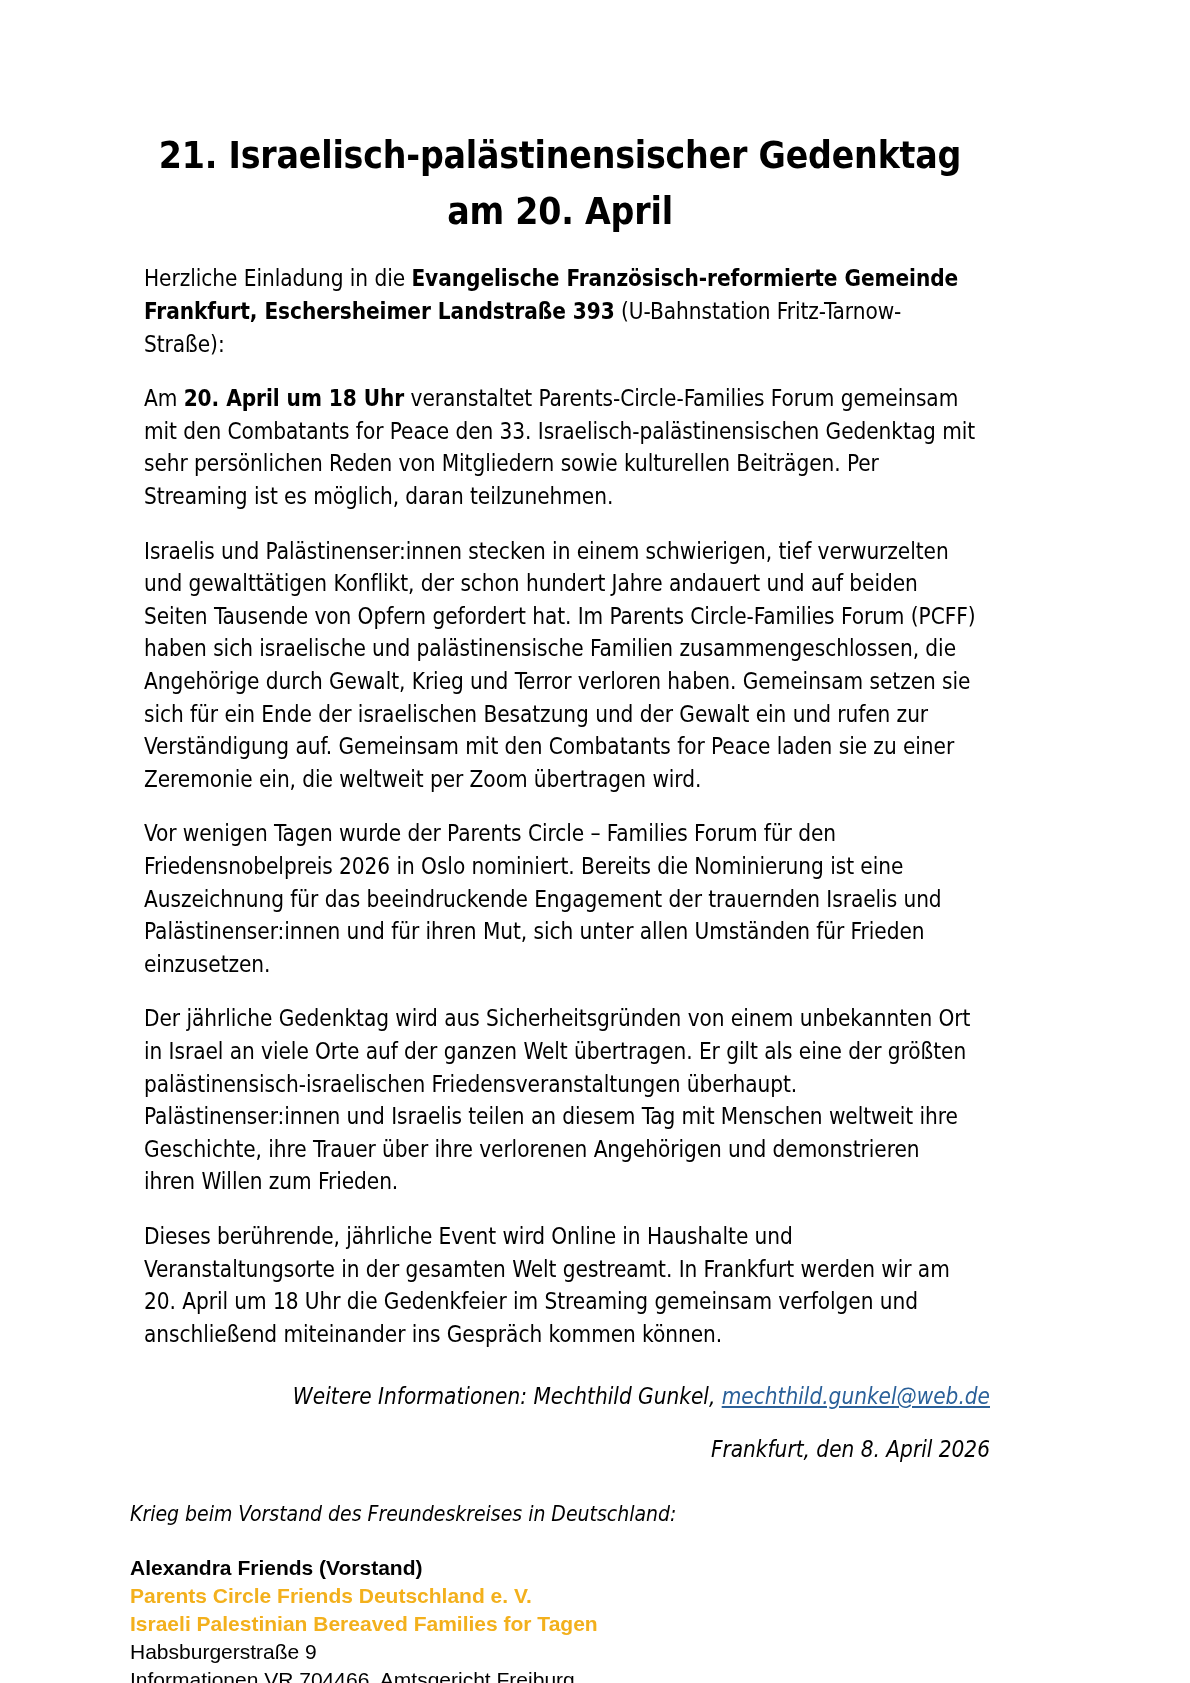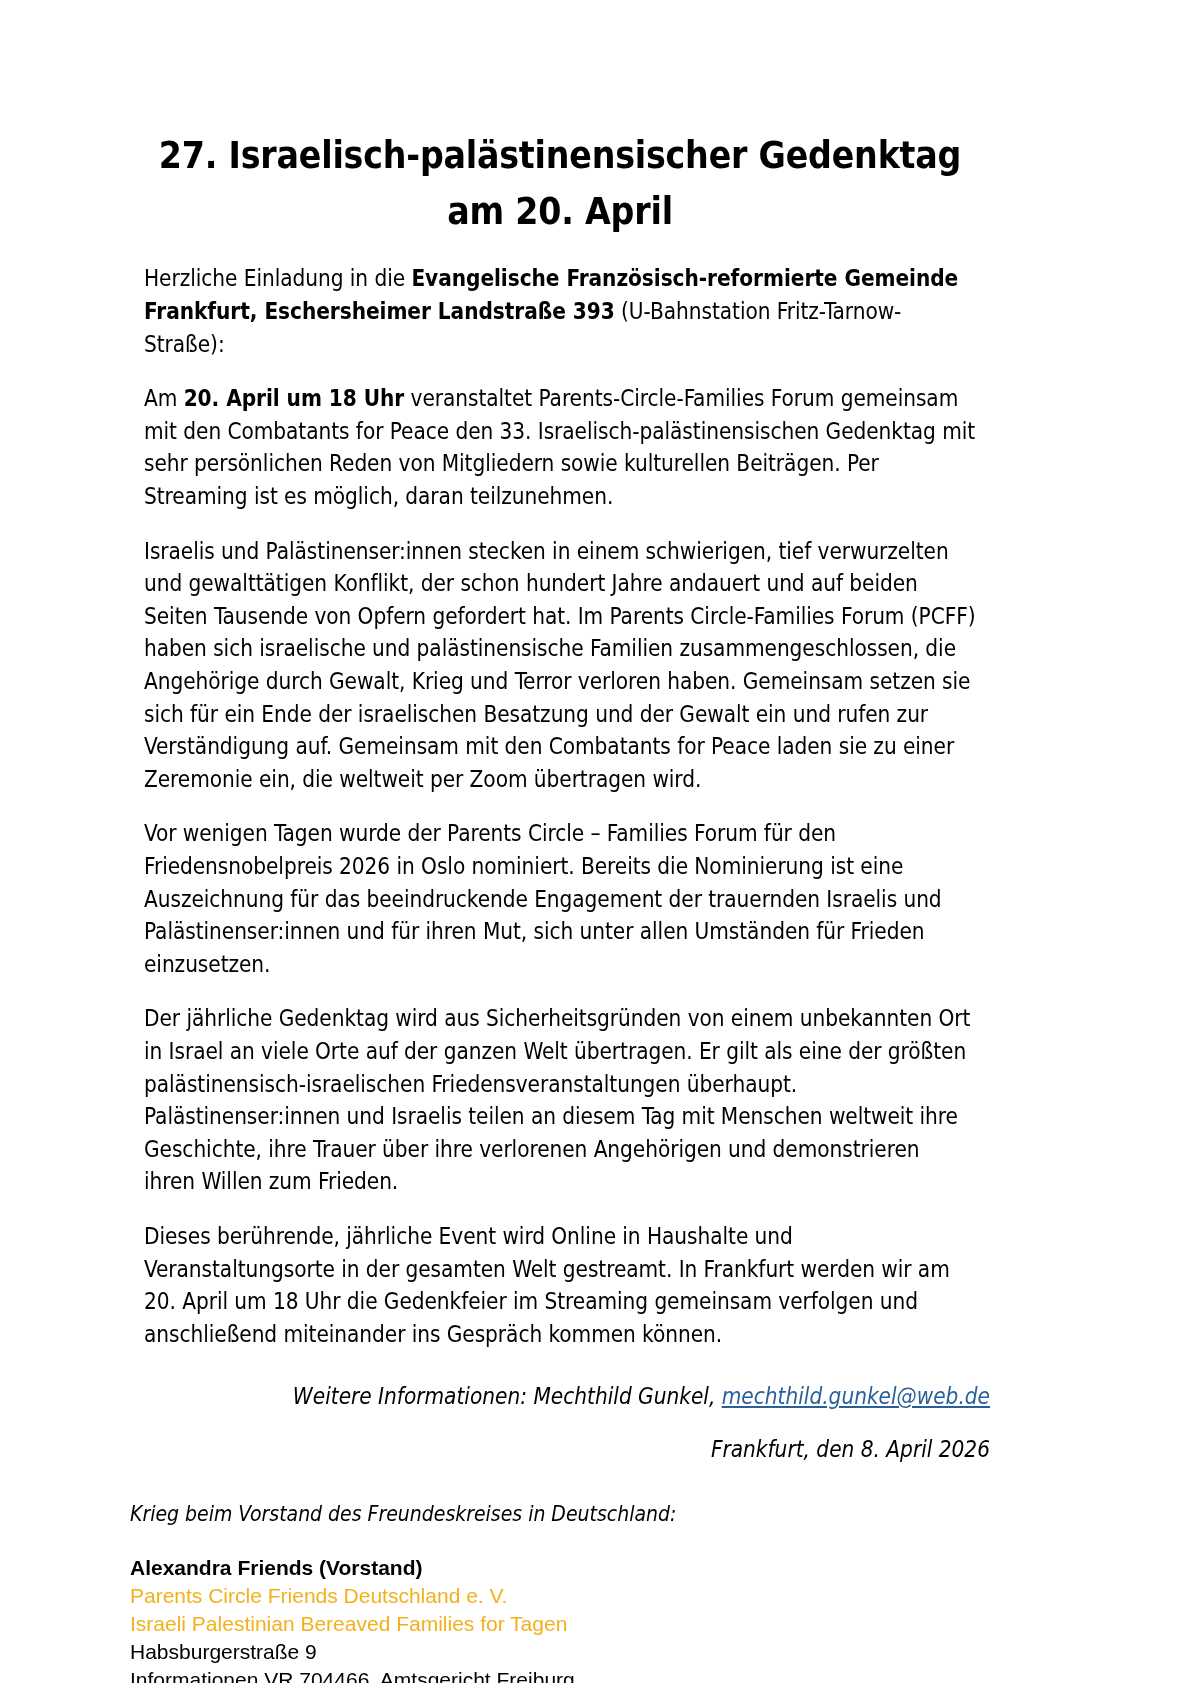--- a/index.html
+++ b/index.html
@@ -97,36 +97,36 @@
     font-size: 21px;
     line-height: 1.33;
     margin-top: 24px;
     color: #000;
   }
   .sig .name {
     font-weight: bold;
     color: #000;
   }
   .sig .org {
-    font-weight: normal;
+    font-weight: bold;
     color: #F3B01C;
   }
   .sig .addr { color: #000; }
   .sig .spacer { height: 21px; }
   .sig .contact { color: #000; }
   .sig div { white-space: pre; }
 </style>
 </head>
 <body>
 
 <div class="page">
   <div class="content">
 
     <h1 class="title doc">
-      <span>27. Israelisch-palästinensischer Gedenktag</span>
+      <span>21. Israelisch-palästinensischer Gedenktag</span>
       <span class="line2">am 20. April</span>
     </h1>
 
     <p class="para doc gap-top"><span>Herzliche Einladung in die </span><b>Evangelische Französisch-reformierte Gemeinde Frankfurt, Eschersheimer Landstraße 393</b><span> (U-Bahnstation Fritz-Tarnow-Straße):</span></p>
 
     <p class="para doc gap-top"><span>Am </span><b>20. April um 18 Uhr</b><span> veranstaltet Parents-Circle-Families Forum gemeinsam mit den Combatants for Peace den 33. Israelisch-palästinensischen Gedenktag mit sehr persönlichen Reden von Mitgliedern sowie kulturellen Beiträgen. Per Streaming ist es möglich, daran teilzunehmen.</span></p>
 
     <p class="para doc gap-top">Israelis und Palästinenser:innen stecken in einem schwierigen, tief verwurzelten und gewalttätigen Konflikt, der schon hundert Jahre andauert und auf beiden Seiten Tausende von Opfern gefordert hat. Im Parents Circle-Families Forum (PCFF) haben sich israelische und palästinensische Familien zusammengeschlossen, die Angehörige durch Gewalt, Krieg und Terror verloren haben. Gemeinsam setzen sie sich für ein Ende der israelischen Besatzung und der Gewalt ein und rufen zur Verständigung auf. Gemeinsam mit den Combatants for Peace laden sie zu einer Zeremonie ein, die weltweit per Zoom übertragen wird.</p>
 
     <p class="para doc gap-top">Vor wenigen Tagen wurde der Parents Circle – Families Forum für den Friedensnobelpreis 2026 in Oslo nominiert. Bereits die Nominierung ist eine Auszeichnung für das beeindruckende Engagement der trauernden Israelis und Palästinenser:innen und für ihren Mut, sich unter allen Umständen für Frieden einzusetzen.</p>

